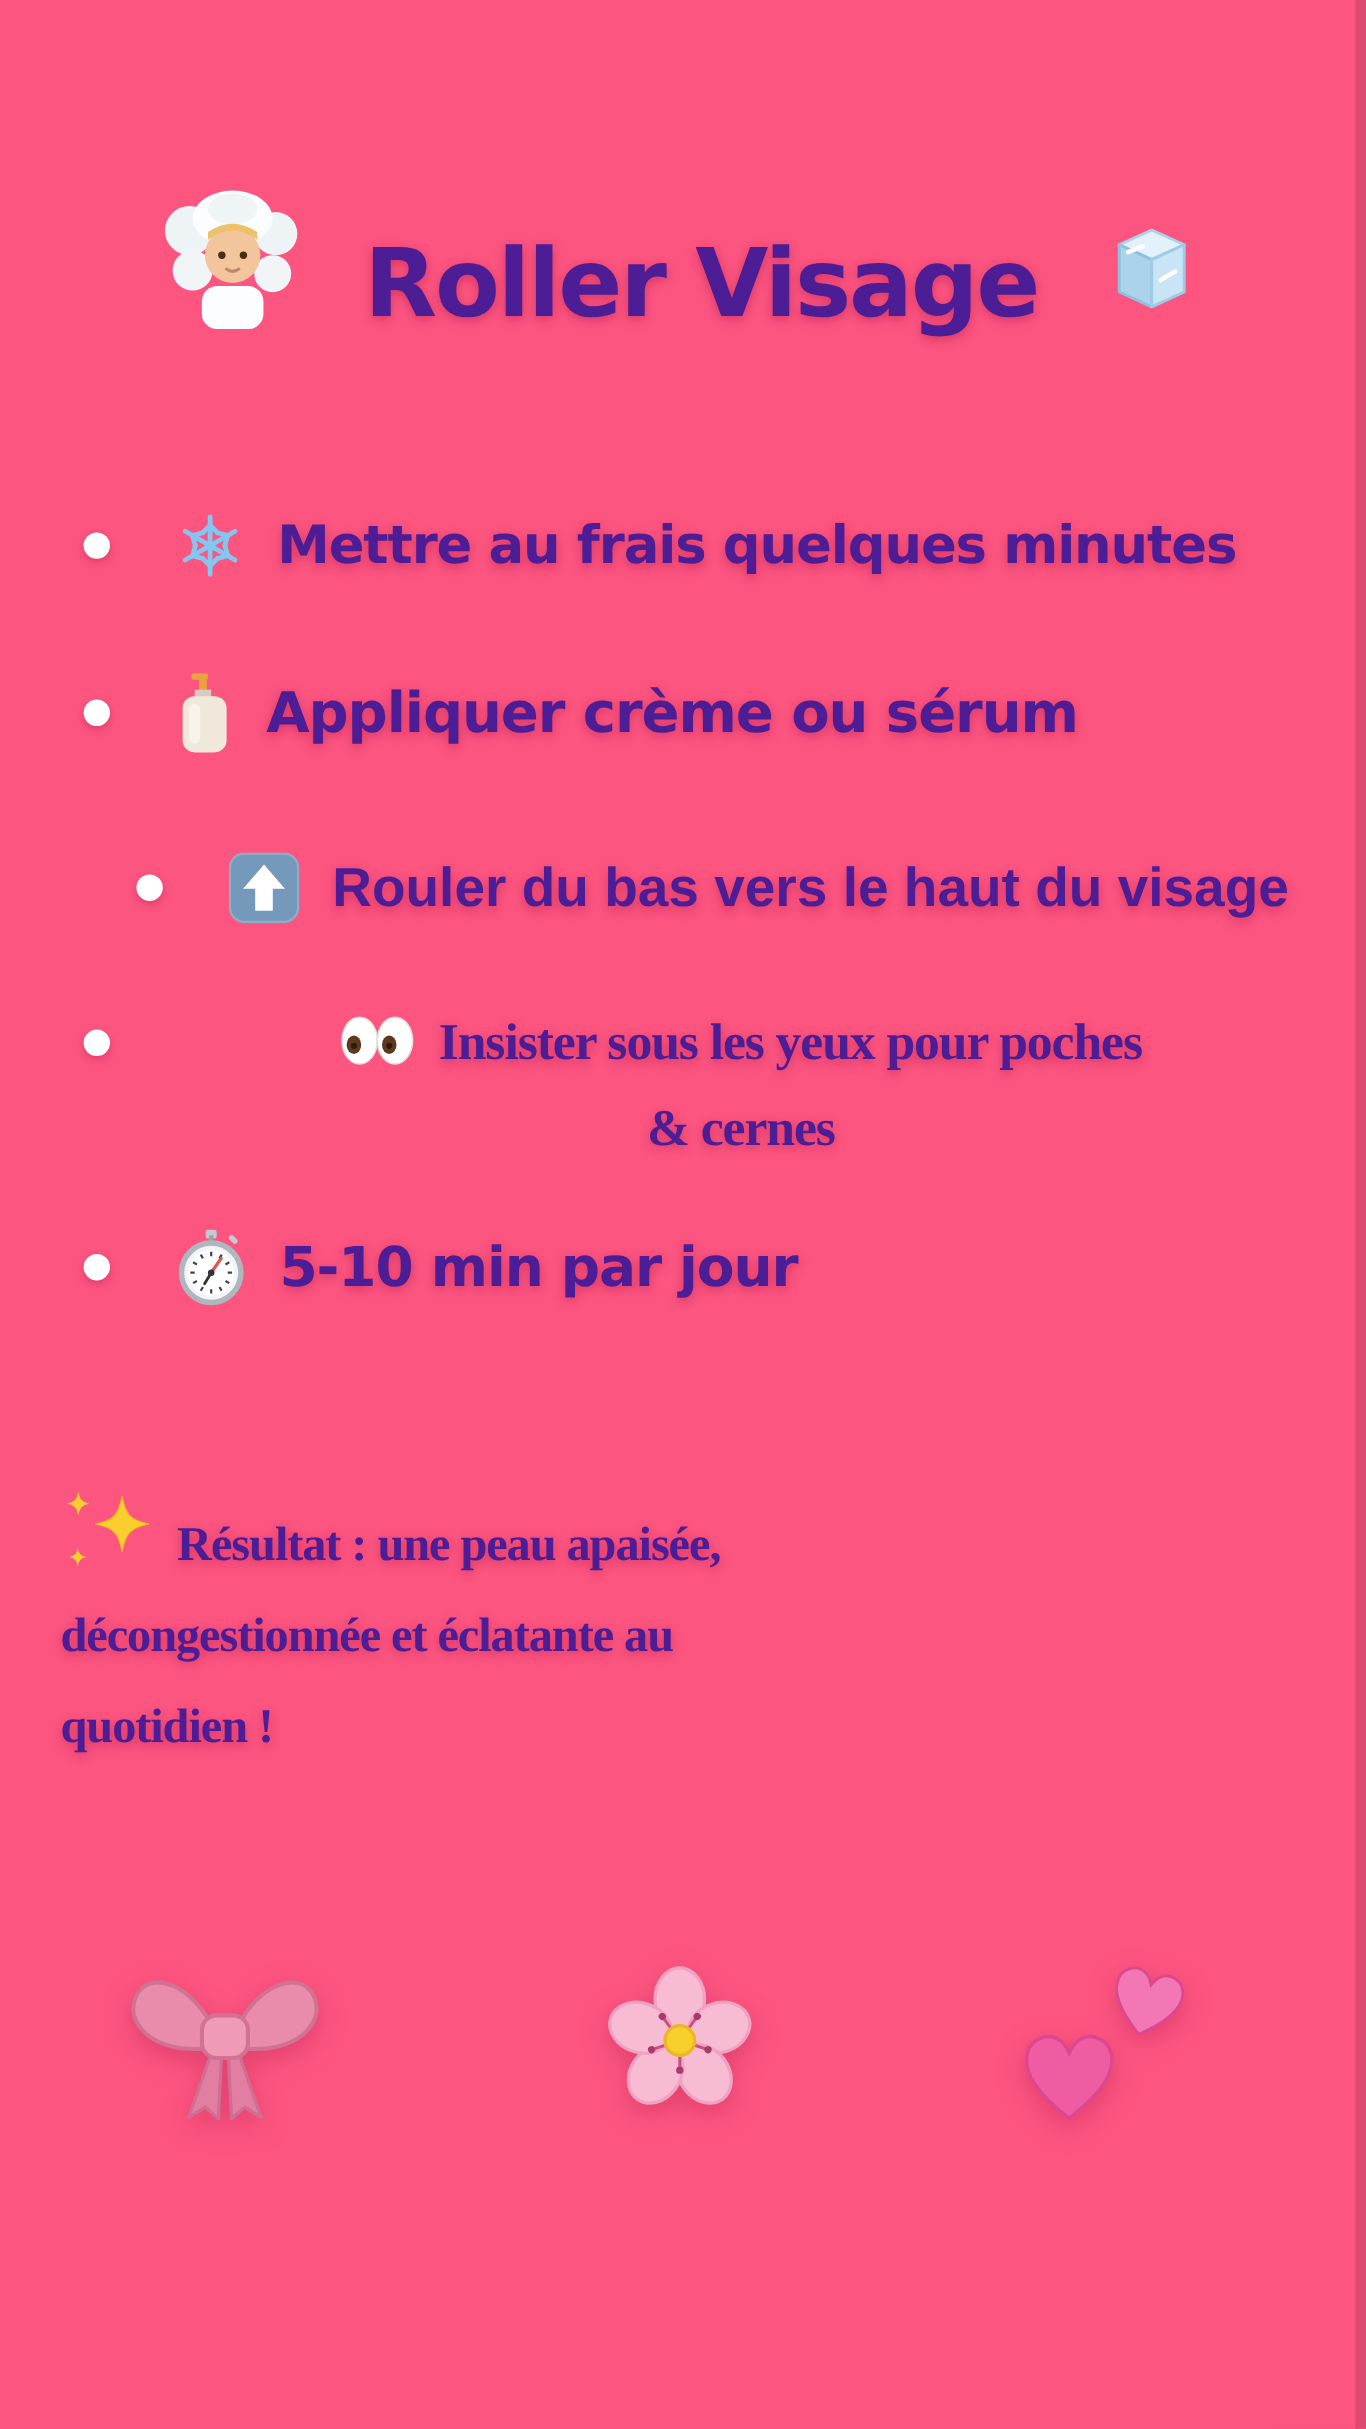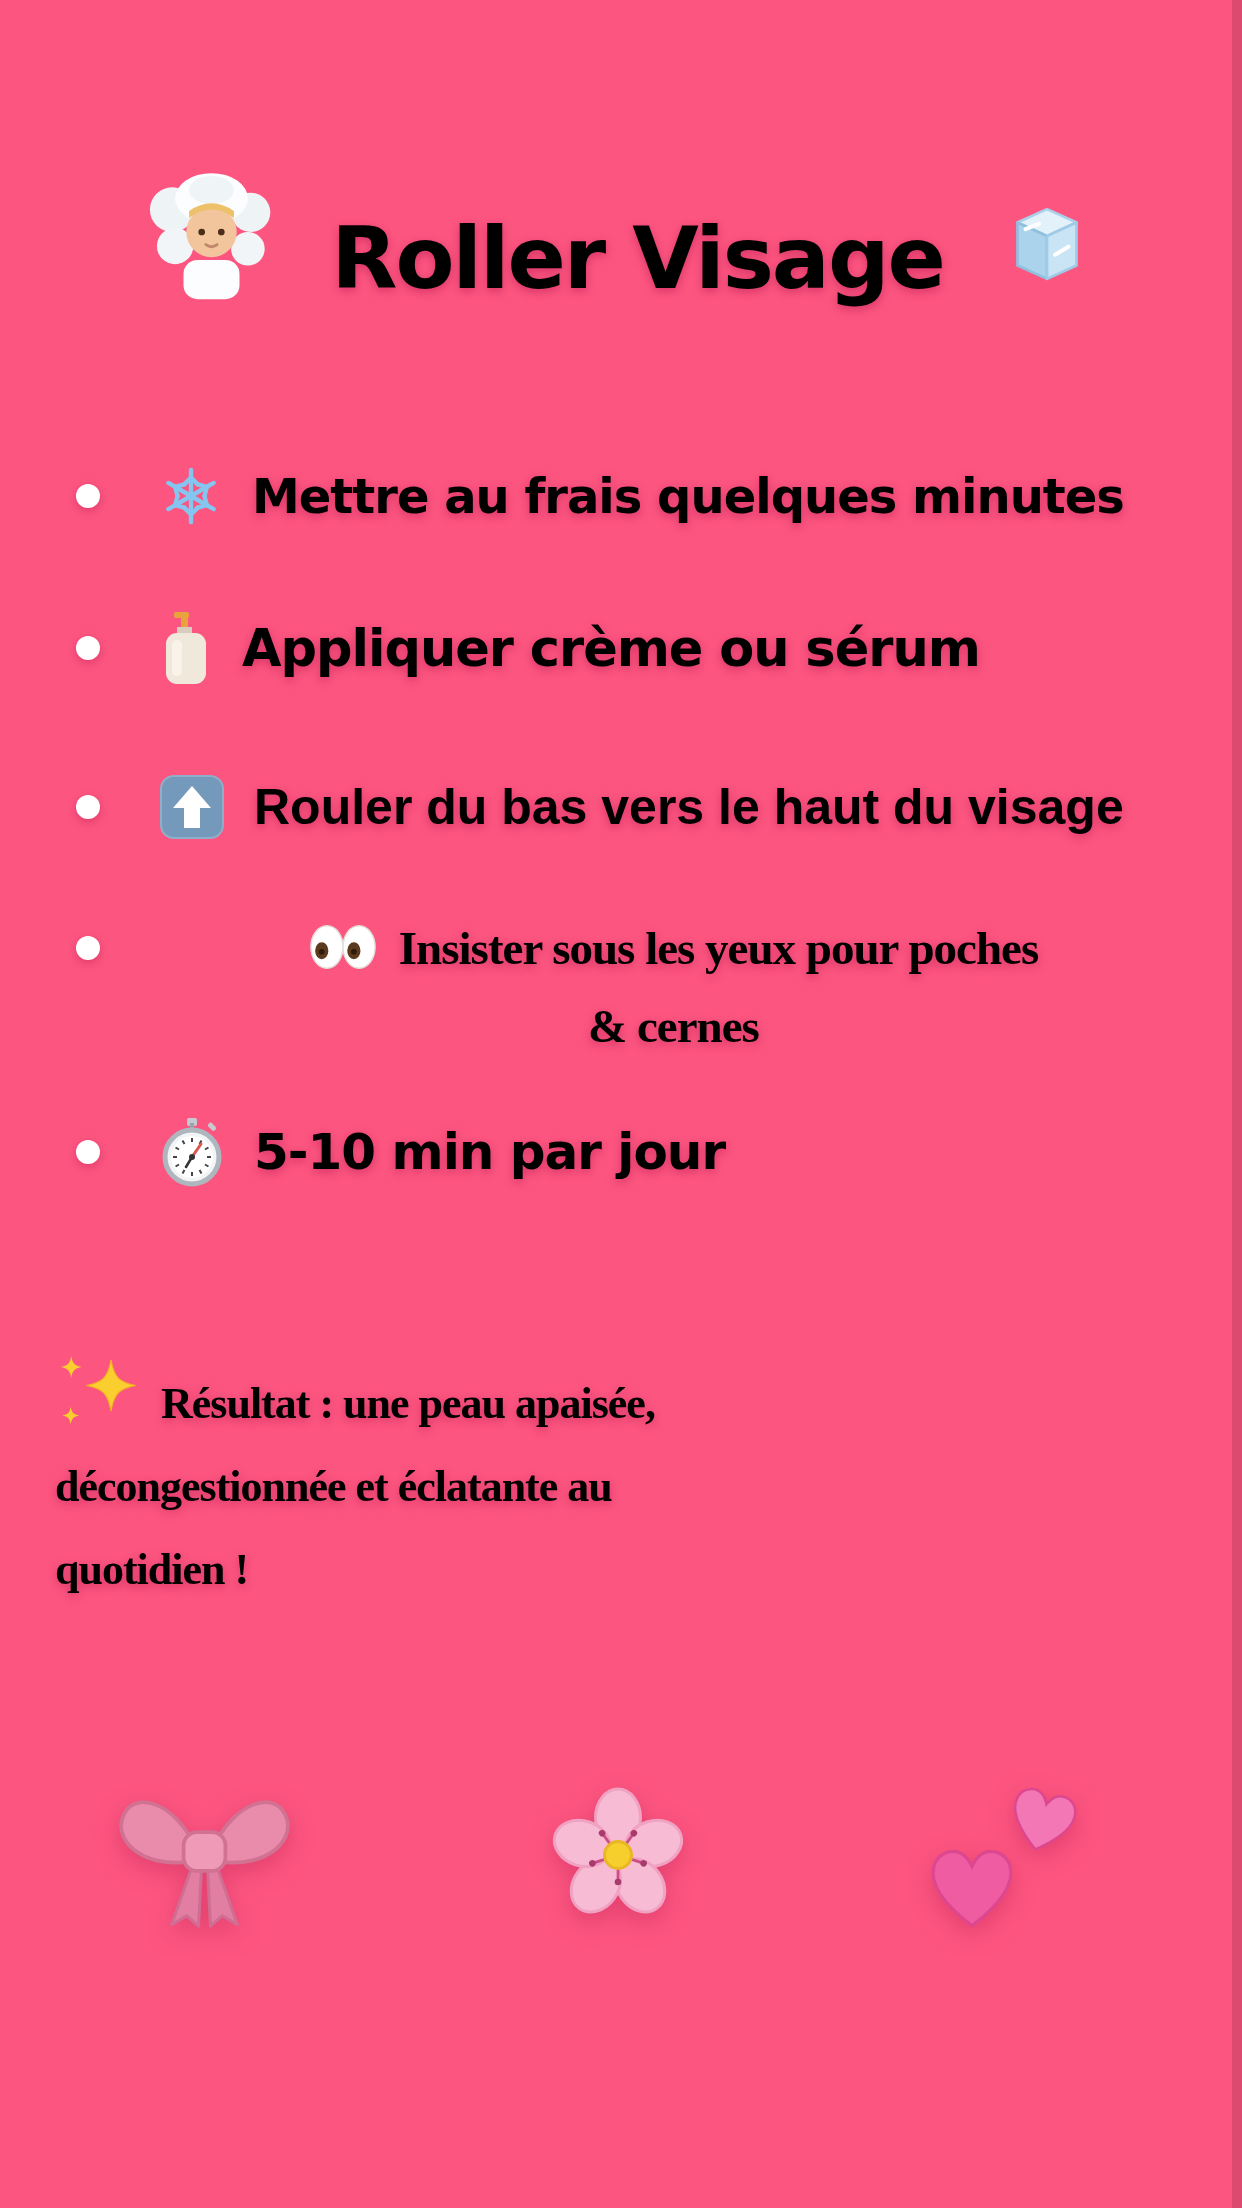--- a/index.html
+++ b/index.html
@@ -3,32 +3,32 @@
 <meta charset="utf-8">
 <style>
   html,body{margin:0;padding:0;}
   body{
     width:1242px;height:2208px;position:relative;overflow:hidden;
     background:#FC5580;
     font-family:"DejaVu Sans",sans-serif;
     -webkit-font-smoothing:antialiased;
   }
   .edge-strip{position:absolute;top:0;right:0;width:10px;height:100%;background:rgba(0,0,0,0.12);}
-  .white-txt{color:#000000;font-weight:bold;text-shadow:0 3px 10px rgba(170,15,70,0.45);}
+  .white-txt{color:#4c1d95;font-weight:bold;text-shadow:0 3px 10px rgba(170,15,70,0.45);}
 
   
   .title-row{position:absolute;top:158px;left:0;right:0;height:200px;
     display:flex;justify-content:center;align-items:center;gap:52px;}
   .title-text{font-size:86px;letter-spacing:-2px;white-space:nowrap;}
   .spa-emoji{position:relative;top:-26px;width:135px;height:140px;}
   .ice-emoji{position:relative;top:-14px;width:102px;height:102px;}
 
   
   .b-row{position:absolute;left:0;right:0;height:84px;}
-  .b1{top:454px;padding-left:48px;} .b2{top:606px;text-align:right;} .b3{top:765px;} .b5{top:1110px;}
+  .b1{top:454px;padding-left:48px;} .b2{top:606px;text-align:right;} .b3{top:765px;margin-left:48px;} .b5{top:1110px;}
   .b4{top:909px;height:160px;font-family:Liberation Serif, serif;}
   .dot{position:absolute;left:76px;top:50%;margin-top:-12px;width:24px;height:24px;border-radius:50%;
     background:#FFFFFF;box-shadow:0 3px 8px rgba(170,15,70,0.35);}
   .b4 .dot{top:27px;margin-top:0;}
   .b-content{position:absolute;left:160px;top:0;height:100%;display:flex;align-items:center;gap:30px;}
   .b-text{white-space:nowrap;letter-spacing:-1px;}
   .t1{font-size:48px;} .t2{font-size:51px;}
   .t3{font-size:50px;font-family:"Liberation Sans",sans-serif;letter-spacing:0;}
   .t5{font-size:50px;text-align:center;}
   .b4-content{margin:0 45px 0 150px;text-align:center;font-size:47px;line-height:78px;letter-spacing:-1px;}

